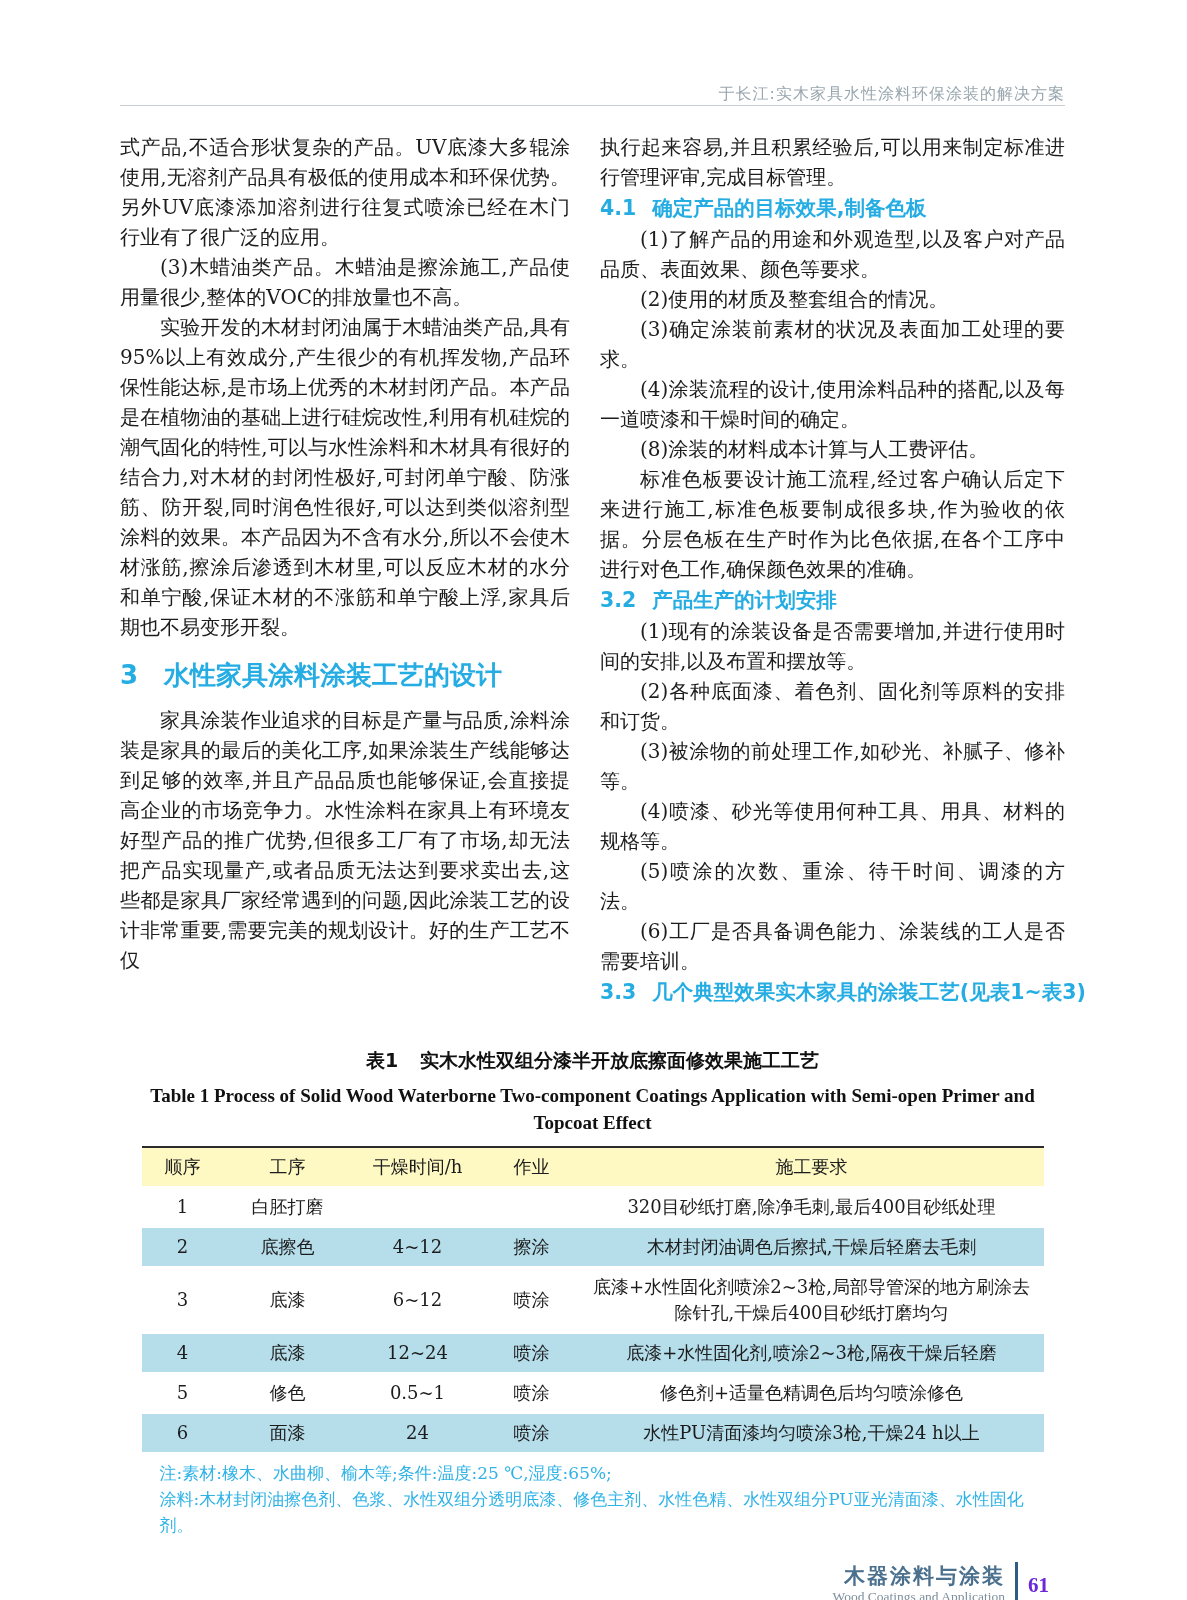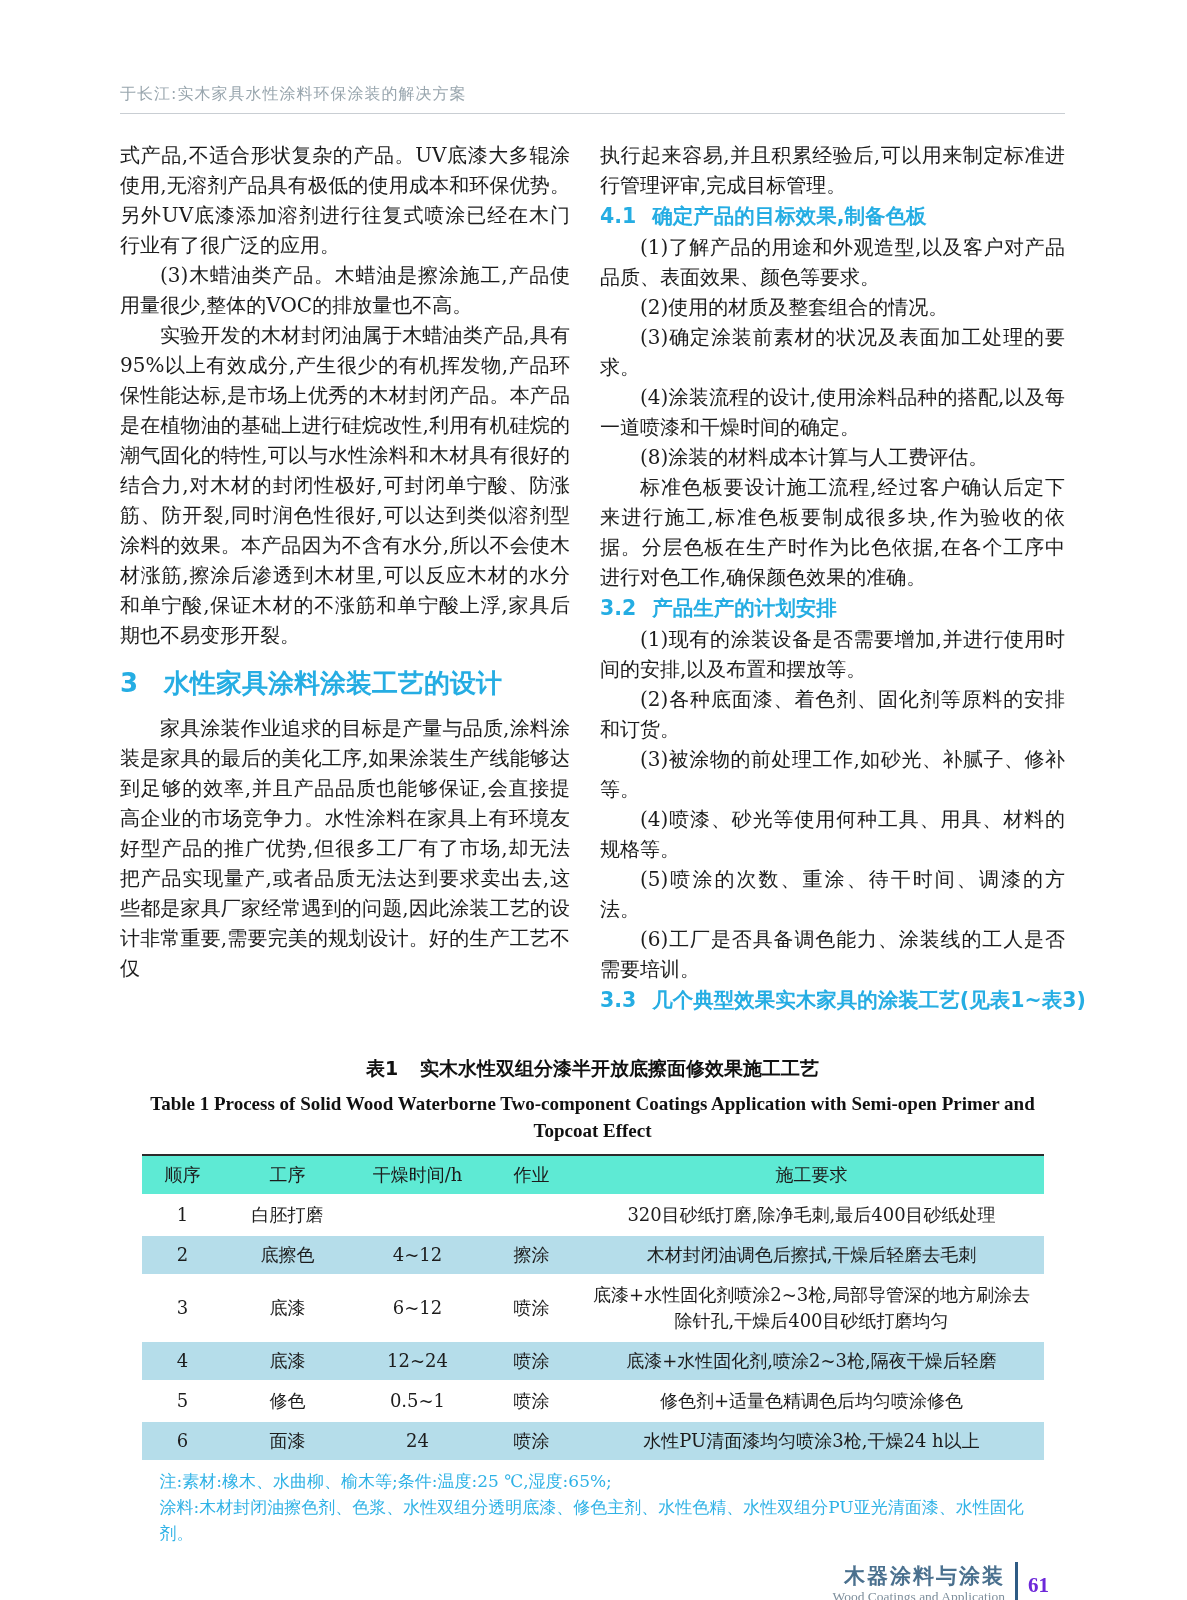--- a/index.html
+++ b/index.html
@@ -4,22 +4,22 @@
 <style>
   html,body{margin:0;padding:0;}
   body{
     width:1187px;height:1600px;background:#ffffff;overflow:hidden;
     font-family:"DejaVu Serif","Liberation Serif",serif;
     color:#1c1c1c;position:relative;
   }
   .page{padding:84px 122px 0 120px;}
   
   .runhead{
-    font-family:"DejaVu Sans","Liberation Sans",sans-serif;
-    font-size:16px;color:#99A6AE;letter-spacing:1px;padding-bottom:8px;
+    text-align:right;font-family:"DejaVu Sans","Liberation Sans",sans-serif;
+    font-size:16px;color:#99A6AE;letter-spacing:1px;
     border-bottom:1px solid #C9CED3;
   }
   
   .twocol{display:flex;justify-content:space-between;margin-top:26px;}
   .col-l{width:450px;}
   .col-r{width:465px;}
   p.body{
     font-size:20px;line-height:30px;margin:0;text-align:justify;
     text-justify:inter-ideograph;
   }
@@ -50,21 +50,21 @@
     margin:0 auto 10px auto;width:910px;
   }
   table.process{
     width:902px;margin:0 auto;border-collapse:collapse;
     border-top:2px solid #2b2b2b;font-size:18px;
   }
   table.process th, table.process td{
     padding:6px 6px;text-align:center;font-weight:normal;
     border-bottom:2px solid #ffffff;line-height:26px;
   }
-  table.process thead tr{background:#5eead4;}
+  table.process thead tr{background:#fef9c3;}
   table.process tbody tr:nth-child(even){background:#B5DDEA;}
   .notes{
     width:902px;margin:6px auto 0 auto;color:#2FB2E6;font-size:17px;
     line-height:26px;font-family:"DejaVu Serif","Liberation Serif",serif;
   }
   .notes p{margin:0;padding-left:18px;}
   
   .bottom{margin-top:44px;}
   .bottom .col-r{padding-top:10px;}
   

